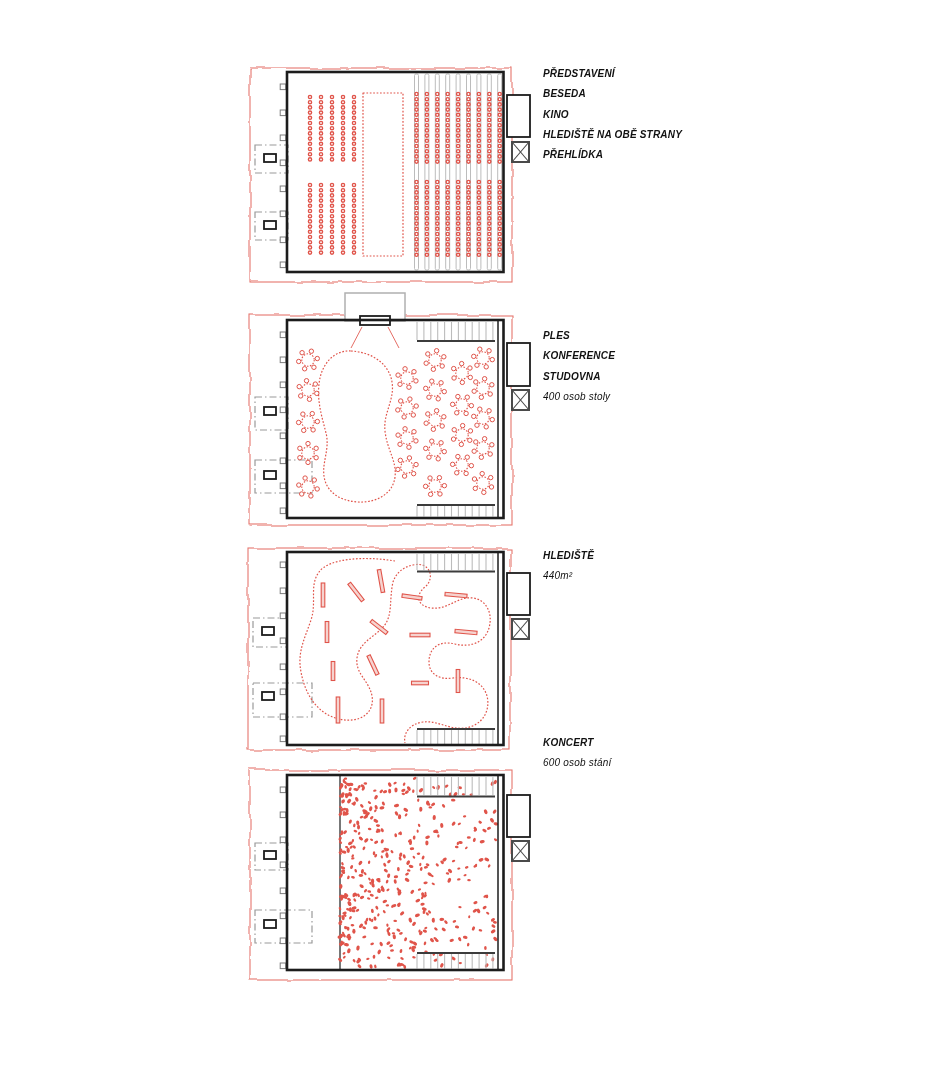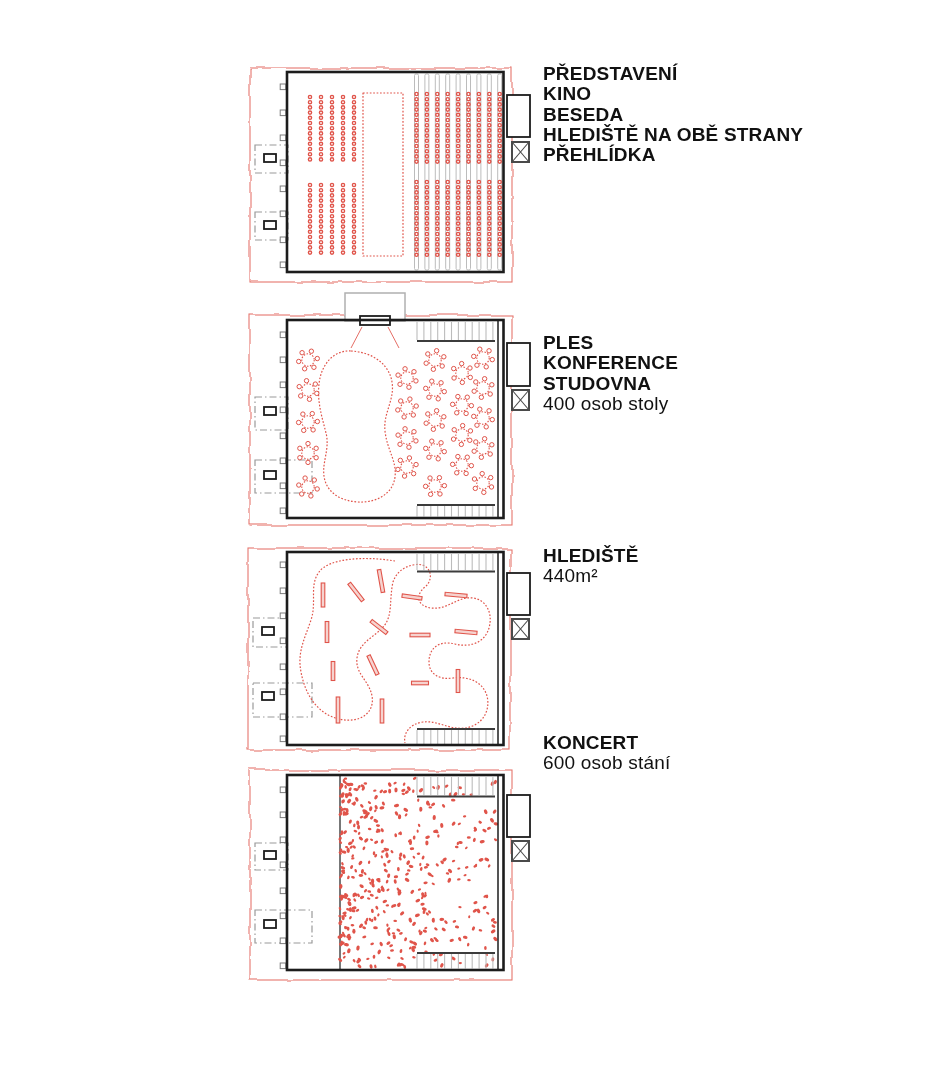--- a/index.html
+++ b/index.html
@@ -6,21 +6,21 @@
     --accent:#e0544a;
     --wall:#1c1c1c;
   }
   html,body{margin:0;padding:0;background:#fff;}
   .canvas{
     position:relative;width:931px;height:1085px;background:#fff;overflow:hidden;
     font-family:"Liberation Sans", sans-serif;
   }
   .plan{position:absolute;left:245px;}
   .labels{position:absolute;left:543px;color:#111;}
-  .lb{font-size:19px;line-height:20.3px;letter-spacing:.2px;white-space:nowrap;}
+  .lb{font-size:10px;line-height:20.3px;letter-spacing:.2px;white-space:nowrap;font-style:italic;}
   .lb.b{font-weight:700;}
   
   .wavy{fill:none;stroke:var(--accent);stroke-width:1.1;opacity:.8;}
   .hall{fill:none;stroke:var(--wall);stroke-width:2.6;}
   .innerwall{stroke:var(--wall);stroke-width:1.5;}
   .dotred{fill:none;stroke:var(--accent);stroke-width:1.2;stroke-dasharray:1.7 1.7;stroke-linejoin:round;}
   .bar{fill:#f6d3cf;stroke:var(--accent);stroke-width:1.1;}
   .dashdot{fill:none;stroke:#9a9a9a;stroke-width:1.2;stroke-dasharray:7 3 1.5 3;}
   .door{fill:#fff;stroke:var(--wall);stroke-width:1.8;}
   .ext{fill:#fff;stroke:var(--wall);stroke-width:1.8;}
@@ -953,26 +953,26 @@
           <rect class="xbox" x="267" y="81" width="17" height="20"></rect>
           <line class="xline" x1="267" y1="81" x2="284" y2="101"></line>
           <line class="xline" x1="284" y1="81" x2="267" y2="101"></line>
         </g>
       </g>
     </svg>
   </section>
 
   <div class="labels" style="top:64px">
     <div class="lb b">PŘEDSTAVENÍ</div>
+    <div class="lb b">BESEDA</div>
     <div class="lb b">KINO</div>
-    <div class="lb b">BESEDA</div>
     <div class="lb b">HLEDIŠTĚ NA OBĚ STRANY</div>
     <div class="lb b">PŘEHLÍDKA</div>
   </div>
-  <div class="labels" style="top:333px">
+  <div class="labels" style="top:326px">
     <div class="lb b">PLES</div>
     <div class="lb b">KONFERENCE</div>
     <div class="lb b">STUDOVNA</div>
     <div class="lb">400 osob stoly</div>
   </div>
   <div class="labels" style="top:546px">
     <div class="lb b">HLEDIŠTĚ</div>
     <div class="lb">440m²</div>
   </div>
   <div class="labels" style="top:733px">

